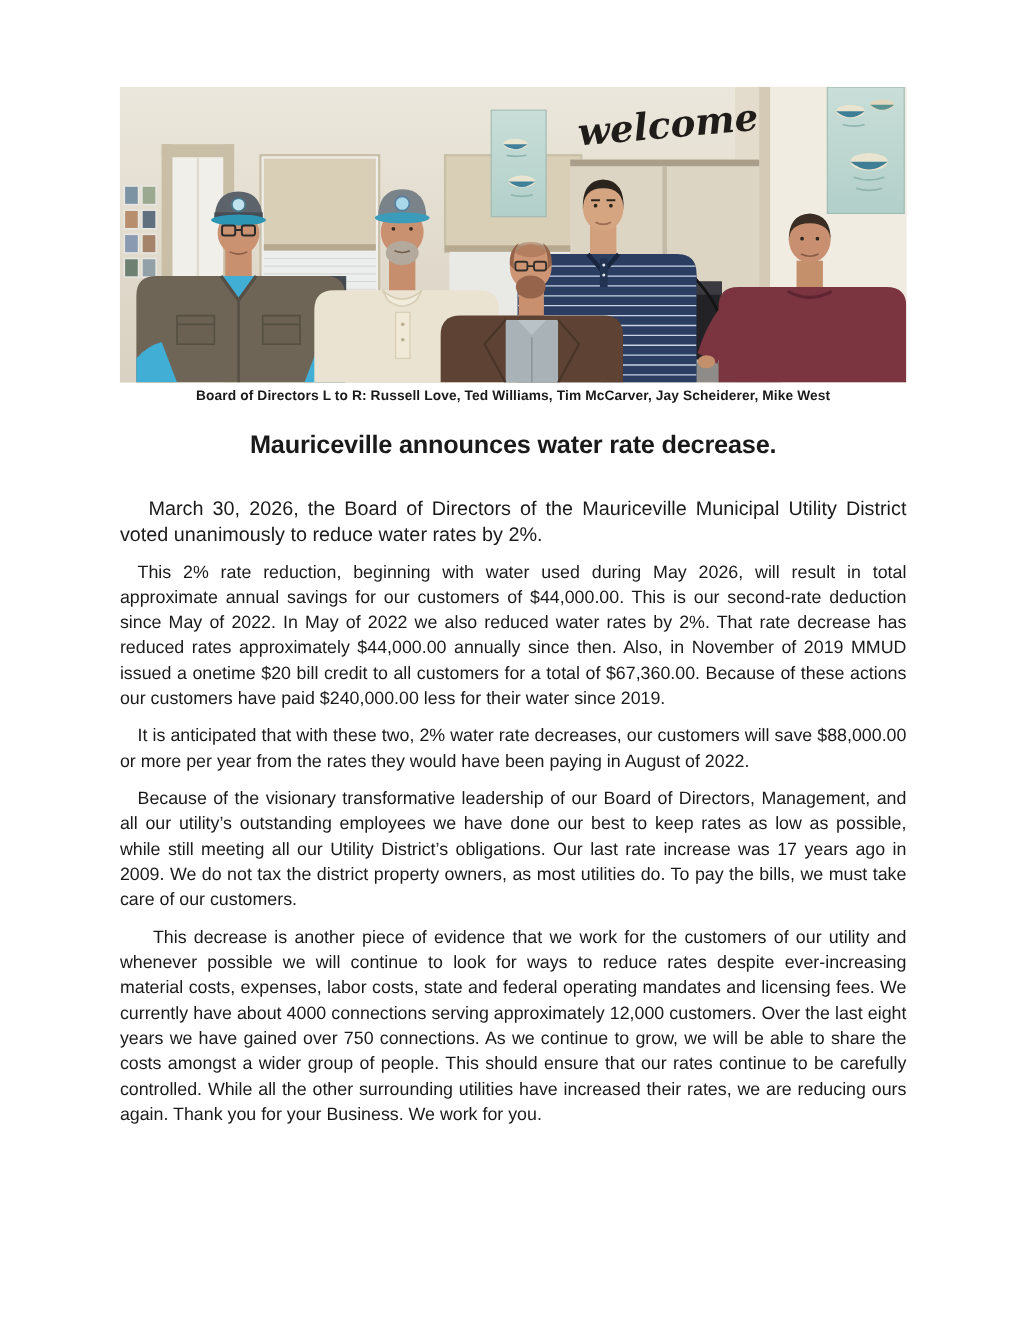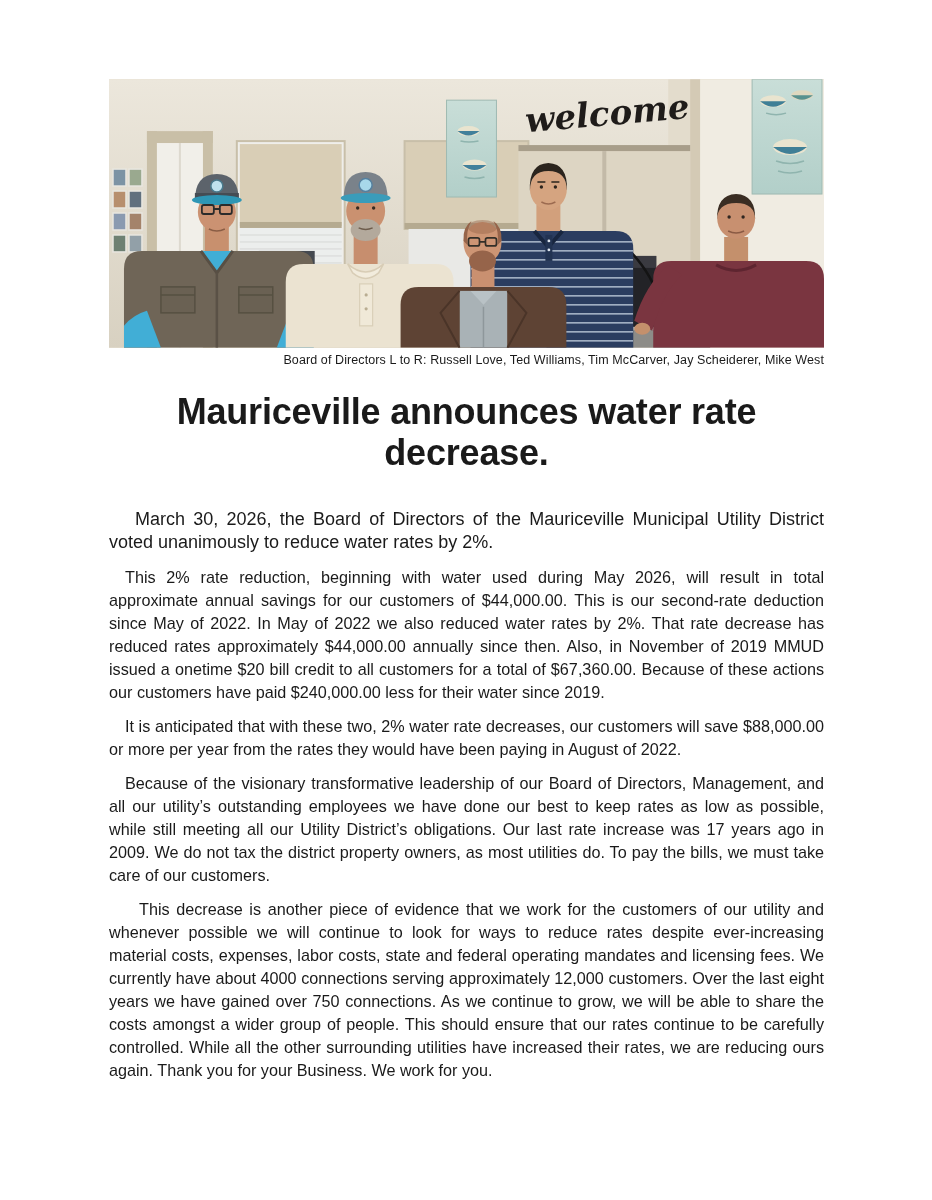--- a/index.html
+++ b/index.html
@@ -4,25 +4,25 @@
 <style>
   html,body{margin:0;padding:0;}
   body{
     width:932px;height:1200px;background:#ffffff;overflow:hidden;
     font-family:"Liberation Sans", sans-serif;color:#1a1a1a;
   }
   .page{padding:79px 108px 0 109px;width:715px;}
   figure{margin:0;}
   .photo-svg{display:block;width:715px;height:269px;background:#e9e3d5;}
   figcaption{
-    text-align:right;font-weight:normal;font-size:12.5px;margin-top:5px;
+    text-align:center;font-weight:bold;font-size:12.5px;margin-top:5px;
     letter-spacing:0.1px;
   }
   h1.headline{
-    text-align:center;font-size:36px;font-weight:bold;margin:24px 0 0 0;
+    text-align:center;font-size:23px;font-weight:bold;margin:24px 0 0 0;
     letter-spacing:-0.2px;line-height:1.15;
   }
   p.intro{
     font-weight:normal;font-size:18px;line-height:23.5px;margin:34px 0 0 0;
     text-indent:26px;text-align:justify;
   }
   p.body-para{
     font-size:16.2px;line-height:23px;margin:11px 0 0 0;
     text-indent:16px;text-align:justify;
   }

